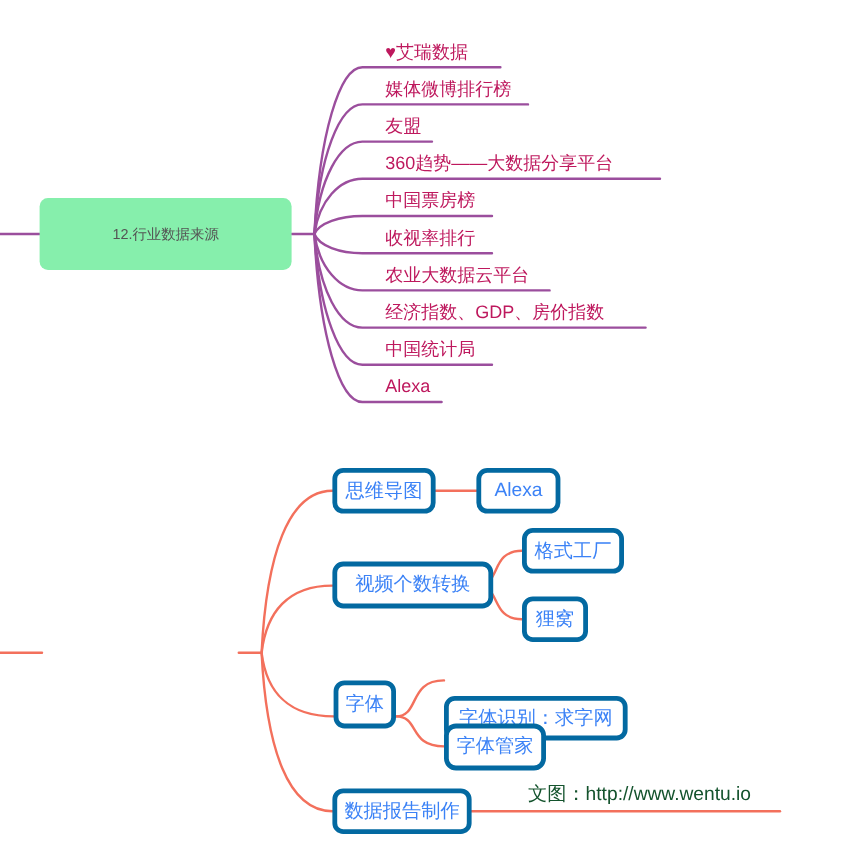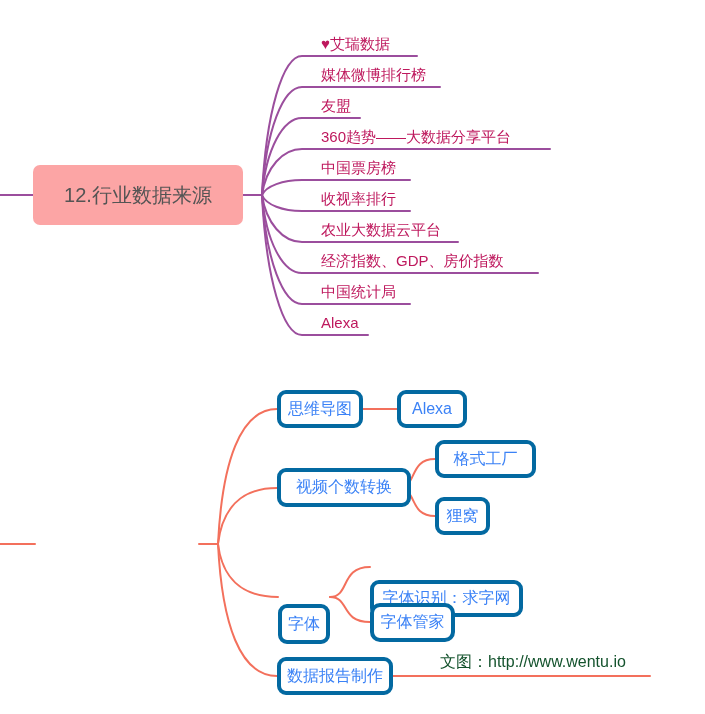--- a/index.html
+++ b/index.html
@@ -5,43 +5,43 @@
   html,body { margin:0; padding:0; background:#ffffff; }
   #canvas {
     position:relative; width:705px; height:714px; background:#ffffff;
     font-family:"Liberation Sans", sans-serif; overflow:hidden;
   }
   #wires { position:absolute; left:0; top:0; }
   .wire-purple { stroke:#9b4e9d; stroke-width:2; fill:none; stroke-linecap:round; }
   .wire-coral  { stroke:#f3705c; stroke-width:2; fill:none; stroke-linecap:round; }
 
   .main-topic {
-    position:absolute; background:#fca5a5; border-radius:7px;
-    color:#545454; font-size:20px; display:flex; align-items:center;
+    position:absolute; background:#86efac; border-radius:7px;
+    color:#545454; font-size:12px; display:flex; align-items:center;
     justify-content:center; white-space:nowrap;
   }
   #topic12 { left:33px;  top:165px; width:210px; height:60px; }
   #topic13 { left:35px;  top:513px; width:164px; height:59px; }
 
   .line-label {
     position:absolute; left:321px; color:#be185d; font-size:15px;
     line-height:18px; white-space:nowrap;
   }
 
   .box-child {
     position:absolute; background:#ffffff; border:4px solid #0369a1;
     border-radius:9px; box-sizing:border-box; color:#3b82f6; font-size:16px;
     display:flex; align-items:center; justify-content:center; white-space:nowrap;
   }
   #n-mindmap      { left:277px; top:390px; width:86px;  height:38px; }
   #n-xmind        { left:397px; top:390px; width:70px;  height:38px; }
   #n-videoconv    { left:277px; top:468px; width:134px; height:39px; }
-  #n-formatfactory{ left:435px; top:440px; width:101px;  height:38px; }
+  #n-formatfactory{ left:435px; top:440px; width:85px;  height:38px; }
   #n-leawo        { left:435px; top:497px; width:55px;  height:38px; }
-  #n-font         { left:278px; top:604px; width:52px;  height:40px; }
+  #n-font         { left:278px; top:567px; width:52px;  height:40px; }
   #n-fontrecog    { left:370px; top:548px; width:153px; height:37px;margin-top:32px; }
   #n-fontmanager  { left:370px; top:603px; width:85px;  height:39px;border-radius:10px; }
   #n-datareport   { left:277px; top:657px; width:116px; height:38px; }
 
   .watermark {
     position:absolute; left:440px; top:652px; font-size:16px;
     color:#14532d; white-space:nowrap;
   }
 </style>
 </head>

